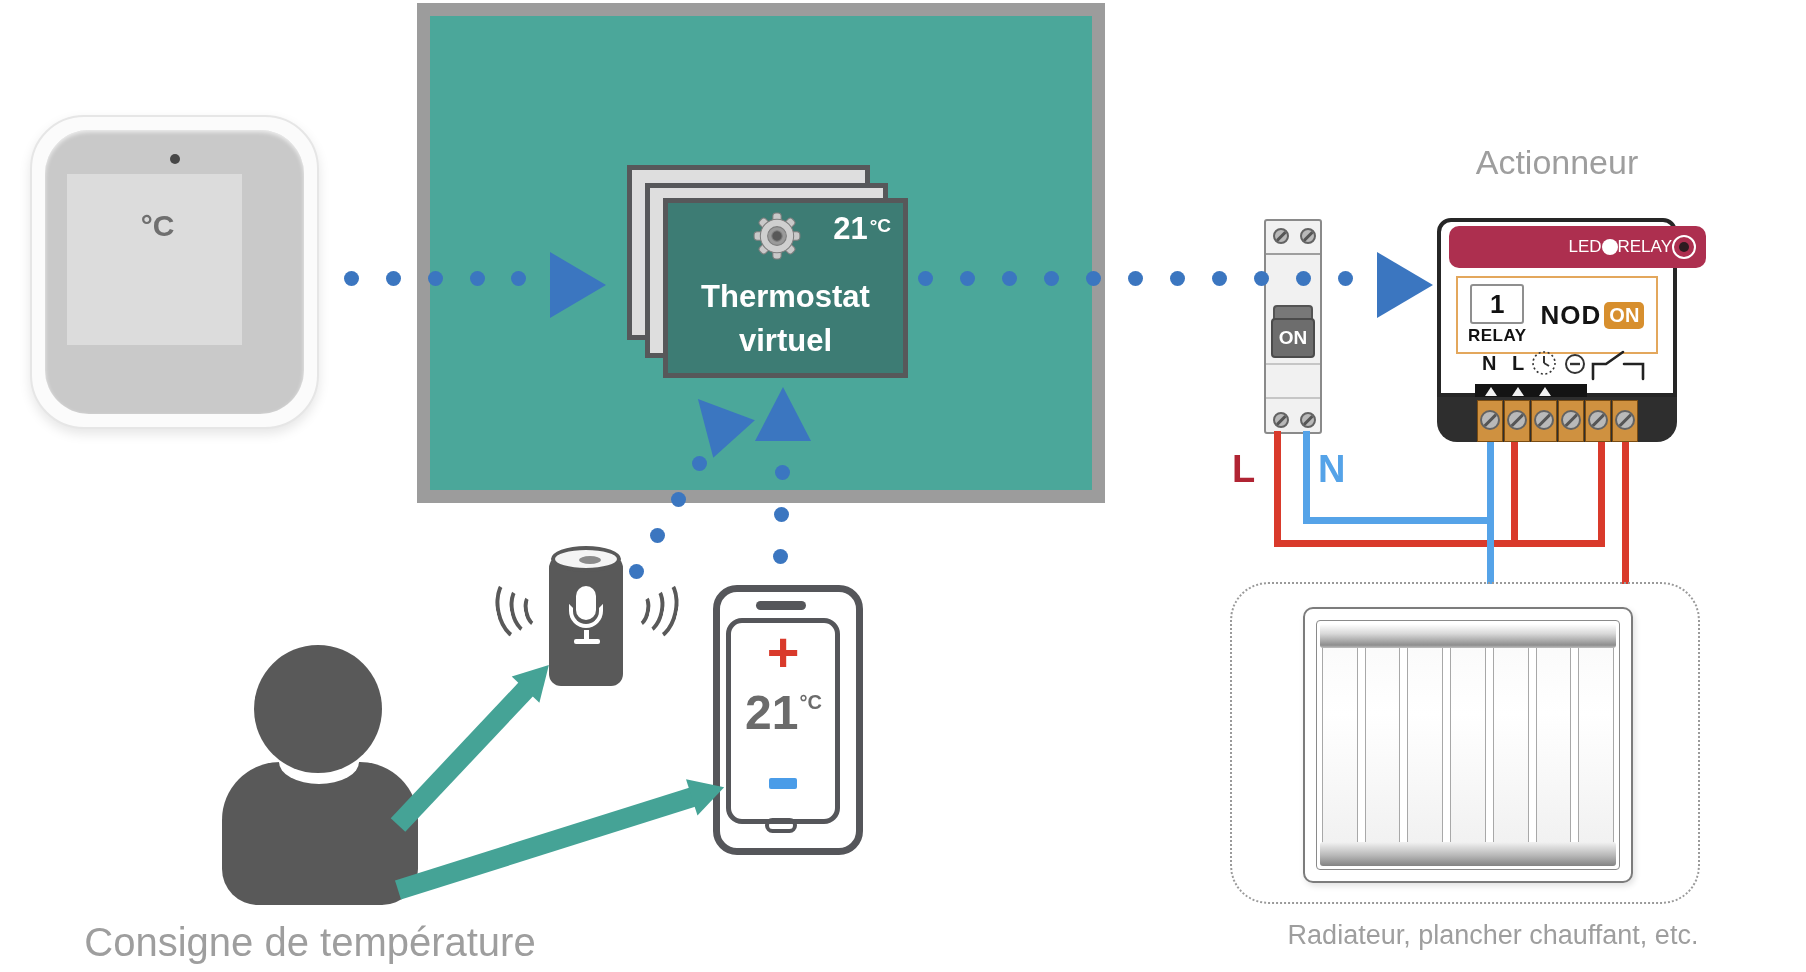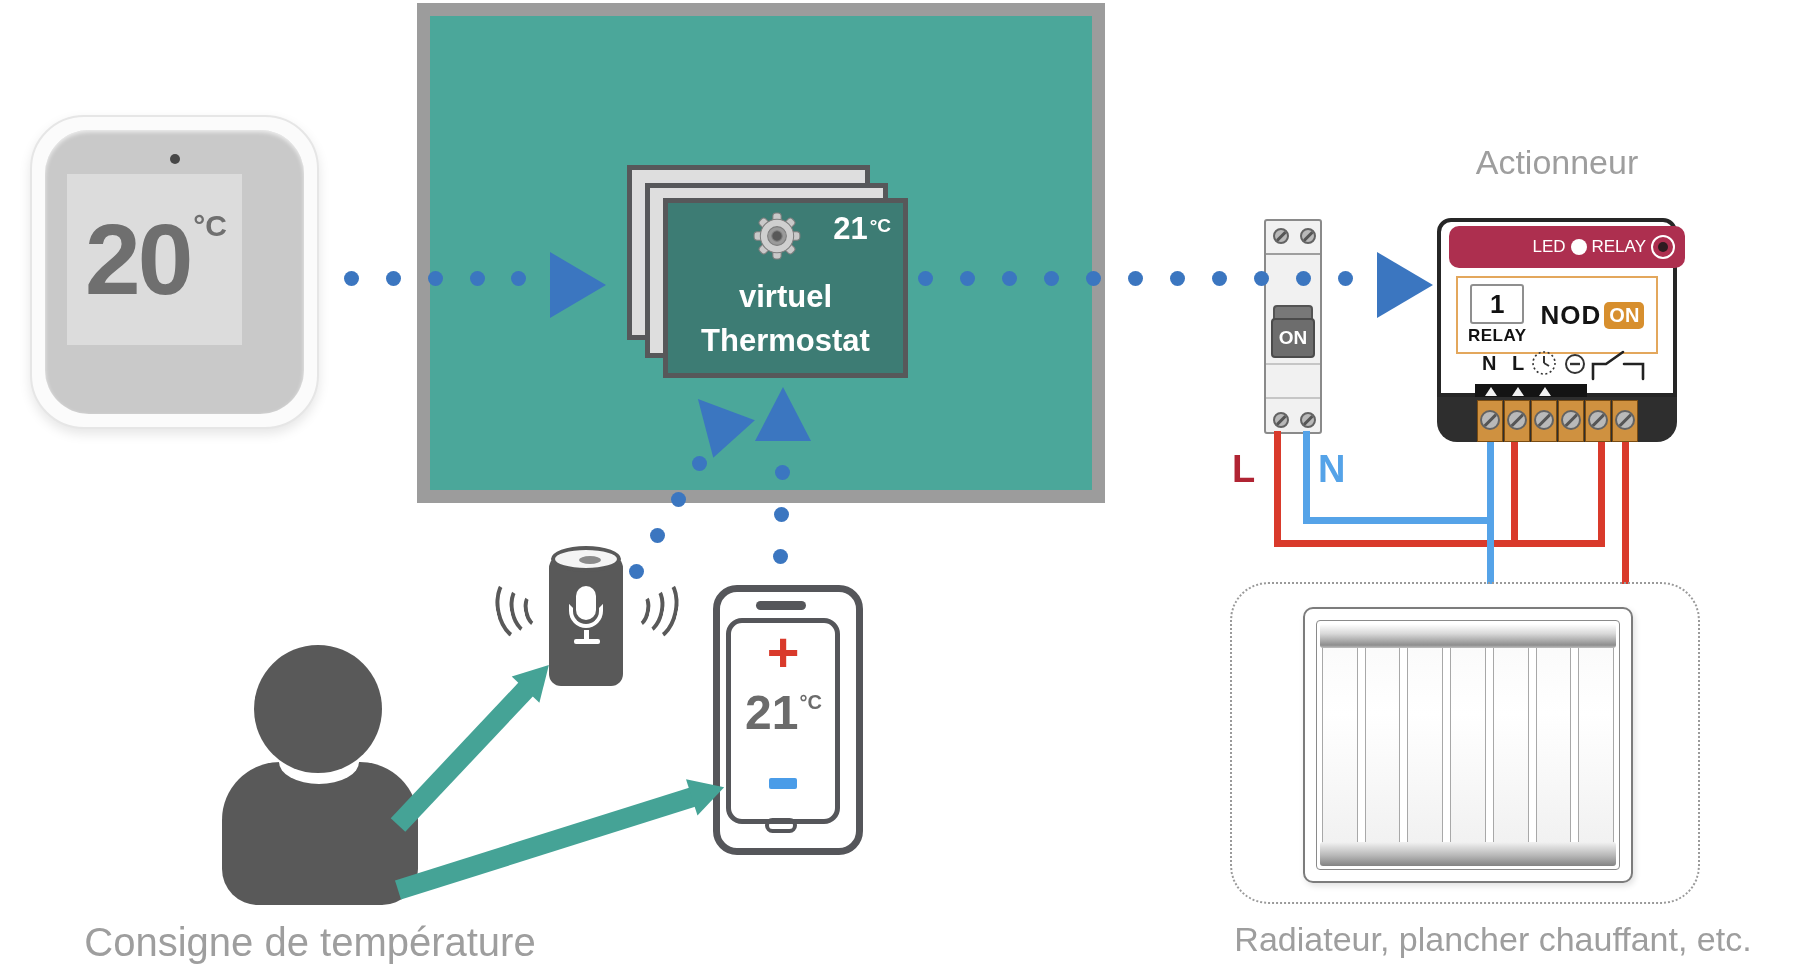--- a/index.html
+++ b/index.html
@@ -70,22 +70,22 @@
          align-items:center;justify-content:center;color:#fff;font-weight:700;font-size:19px;}
 
   
   .act-label{position:absolute;left:1437px;top:143px;width:240px;text-align:center;
              color:var(--gray-label);font-size:34px;}
   .actuator{position:absolute;left:1437px;top:218px;width:240px;height:224px;}
   .act-body{position:absolute;left:0;right:0;top:0;bottom:45px;background:#fff;
             border:4px solid #262626;border-radius:14px 14px 0 0;box-sizing:border-box;}
   .act-bottom{position:absolute;left:0;right:0;bottom:0;height:50px;background:#2e2e2e;
             border-radius:0 0 20px 20px;}
-  .act-band{position:absolute;left:12px;top:8px;width:236px;height:42px;background:var(--band-red);
-            border-radius:10px;display:flex;align-items:center;justify-content:flex-end;gap:5px;
+  .act-band{position:absolute;left:12px;top:8px;width:257px;height:42px;background:var(--band-red);
+            border-radius:10px;display:flex;align-items:center;justify-content:flex-end;
             padding-right:10px;box-sizing:border-box;color:#fff;font-size:17px;}
   .led-dot{width:16px;height:16px;border-radius:50%;background:#fff;}
   .press-ring{width:20px;height:20px;border:2.5px solid #fff;border-radius:50%;display:flex;
             align-items:center;justify-content:center;}
   .press-ring i{width:10px;height:10px;border-radius:50%;background:#2e1b20;}
   .act-panel{position:absolute;left:19px;top:58px;width:202px;height:78px;border:2px solid var(--orange-border);
             box-sizing:border-box;display:flex;align-items:center;padding:0 10px;gap:14px;}
   .relay-box{display:flex;flex-direction:column;align-items:center;}
   .relay-num{width:50px;height:36px;border:2px solid #8f8f8f;border-radius:3px;display:flex;
             align-items:center;justify-content:center;font-size:26px;font-weight:700;color:#111;}
@@ -180,22 +180,22 @@
         <rect x="20" y="2" width="8" height="44" rx="3" transform="rotate(45 24 24)"></rect>
         <rect x="20" y="2" width="8" height="44" rx="3" transform="rotate(90 24 24)"></rect>
         <rect x="20" y="2" width="8" height="44" rx="3" transform="rotate(135 24 24)"></rect>
         <circle cx="24" cy="24" r="16" fill="#cfcfcf"></circle>
         <circle cx="24" cy="24" r="9" fill="#9a9a9a"></circle>
         <circle cx="24" cy="24" r="5" fill="#585858"></circle>
       </g>
     </svg>
     <div class="vcard-temp"><span>21</span><span class="vu">°C</span></div>
     <div class="vcard-title">
+      <div>Thermostat</div>
       <div>virtuel</div>
-      <div>Thermostat</div>
     </div>
   </div>
 
   <div class="tri-up" style="left:688px;top:392px;transform:rotate(-42deg);"></div>
   <div class="tri-up" style="left:755px;top:387px;"></div>
 
   <div class="breaker">
     <div class="bsec-top"></div>
     <div class="screw" style="left:7px;top:7px;">
         <i></i>
@@ -347,28 +347,27 @@
         <div class="fin"></div>
         <div class="fin"></div>
         <div class="fin"></div>
         <div class="fin"></div>
         <div class="fin"></div>
       </div>
       <div class="rad-bar top"></div>
       <div class="rad-bar bottom"></div>
     </div>
   </div>
-  <div class="lbl" style="left:1180px;top:920px;width:626px;font-size:34px;">Radiateur, plancher chauffant, etc.</div>
+  <div class="lbl" style="left:1180px;top:920px;width:626px;font-size:27px;">Radiateur, plancher chauffant, etc.</div>
 
   <div class="thermo">
     <div class="thermo-frame">
       <div class="thermo-cam"></div>
     </div>
     <div class="thermo-screen">
-      <span class="t-big">20</span>
       <span class="t-unit">°C</span>
     </div>
   </div>
 
   <div>
     <div class="p-body"></div>
     <div class="p-notch"></div>
     <div class="p-head"></div>
   </div>
   <div class="lbl" style="left:70px;top:920px;width:480px;font-size:40px;">Consigne de température</div>

